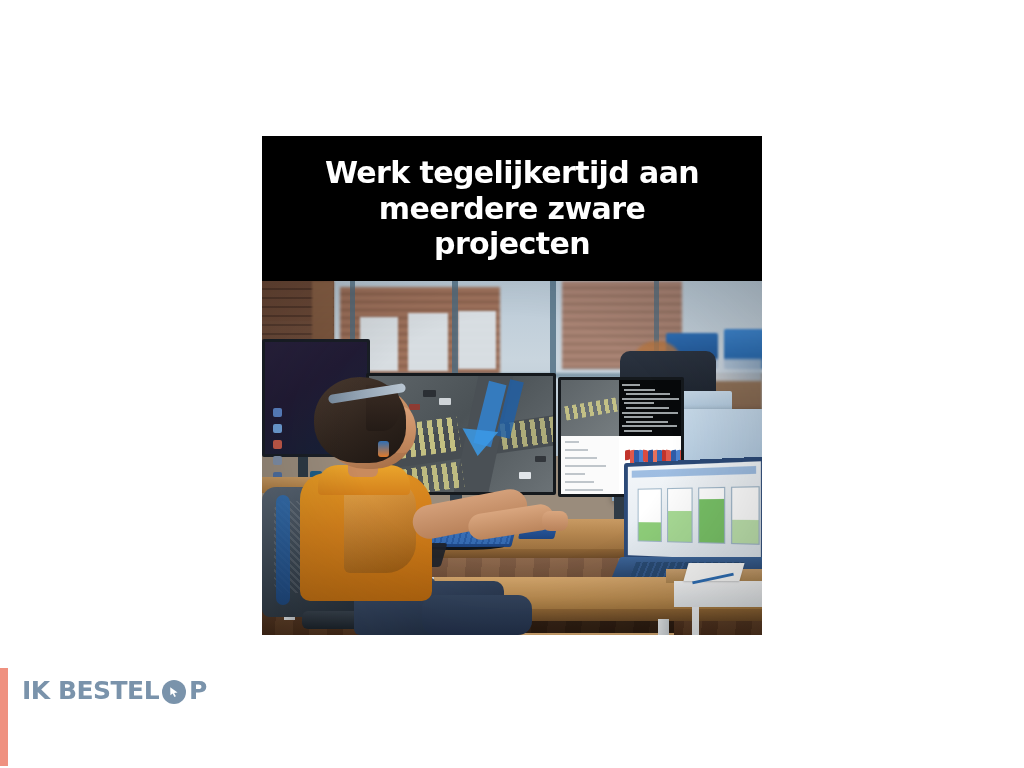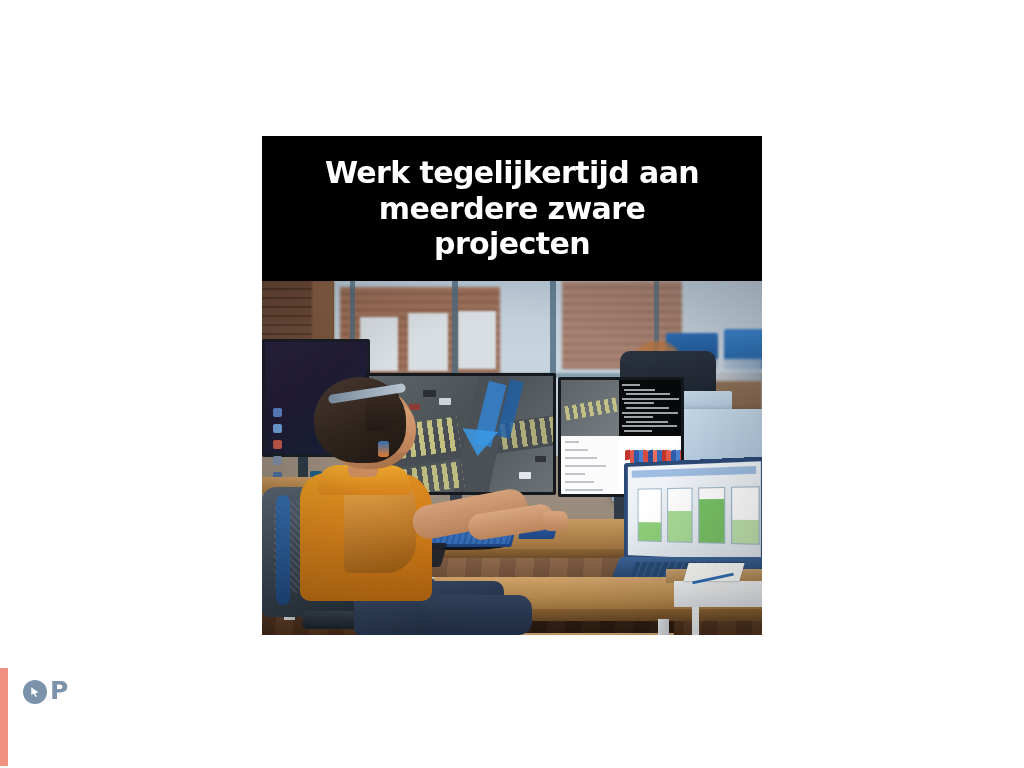--- a/index.html
+++ b/index.html
@@ -541,20 +541,21 @@
       <div class="ph earring"></div>
 
       <div class="ph photo-vign"></div>
     </div>
   </div>
 
   <div class="brand">
     <div class="brand-bar"></div>
     <div class="brand-text">
       <div class="brand-line1">
+        <span>IK BESTEL </span>
         <span class="cursor-o">
           <svg width="12" height="12" viewBox="0 0 12 12" aria-hidden="true">
             <path d="M2.2 1.2 L9.6 6.4 L6.2 6.9 L7.9 10.2 L6.4 10.9 L4.7 7.6 L2.4 9.3 Z" fill="#ffffff"></path>
           </svg>
         </span>
         <span>P</span>
       </div>
     </div>
   </div>
 

